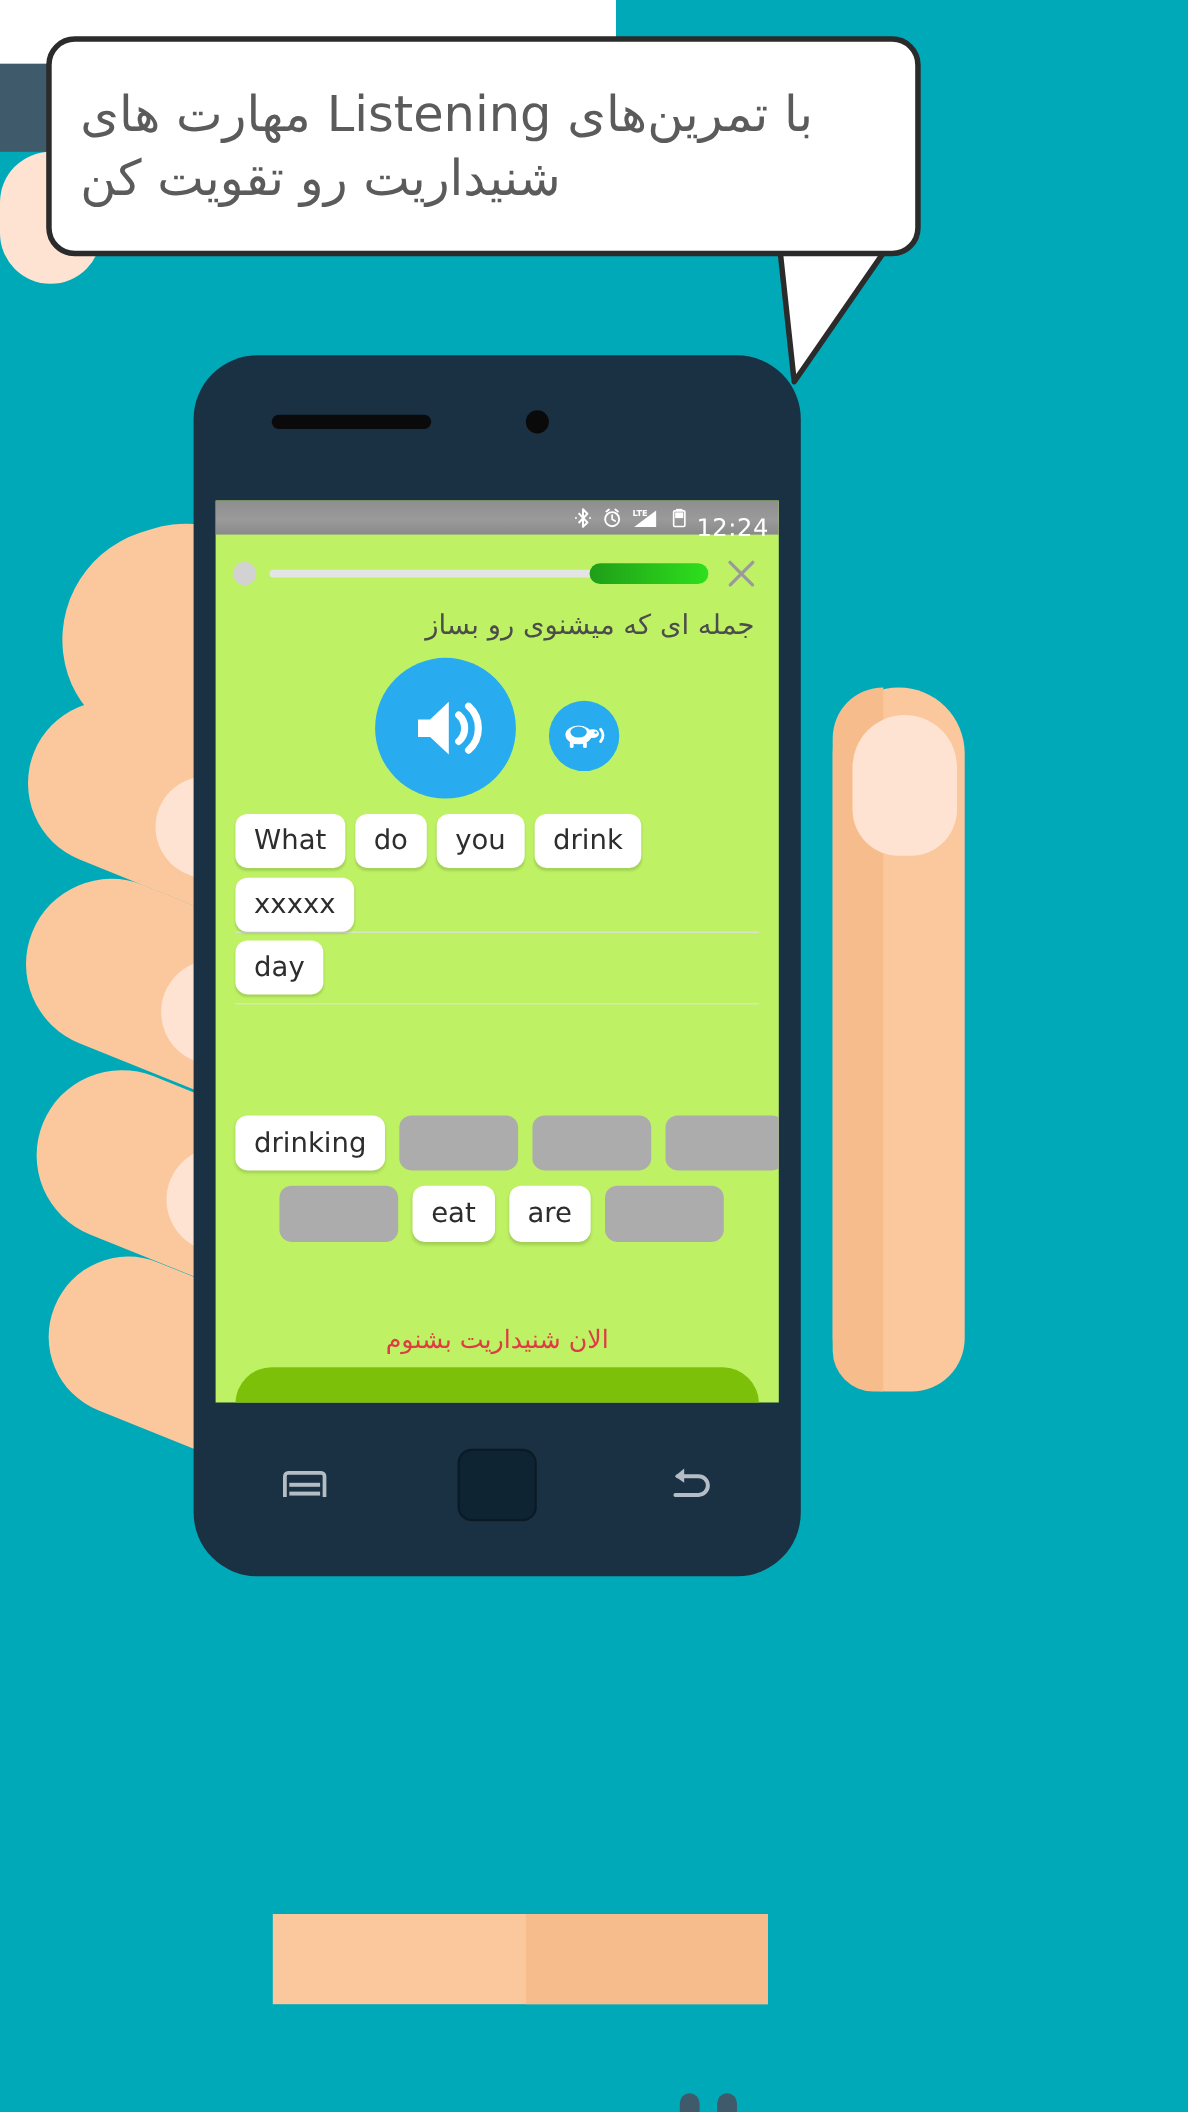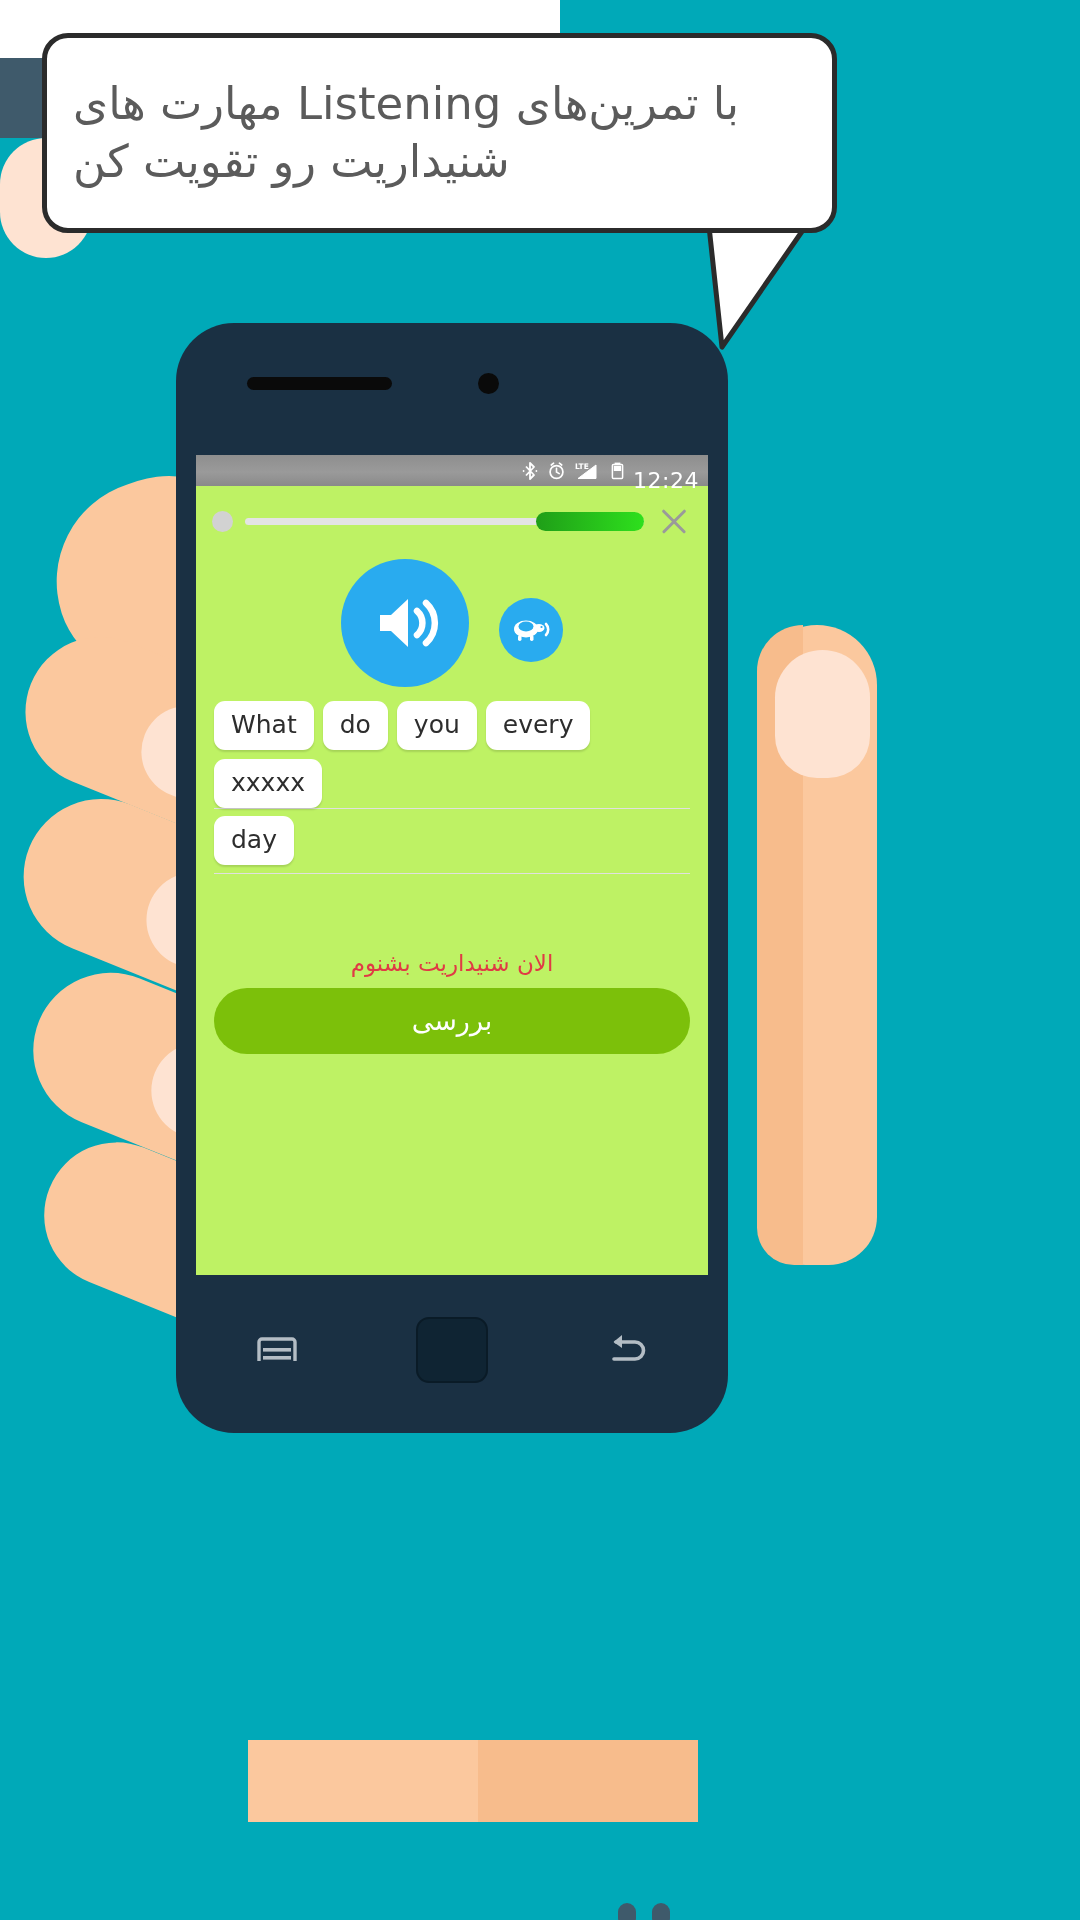--- a/index.html
+++ b/index.html
@@ -186,20 +186,21 @@
   </div>
 
   <div id="progrow">
     <div id="dot"></div>
     <div id="track">
       <div id="fill" style="width: 27%;"></div>
     </div>
     <div id="closebtn"></div>
   </div>
 
+  <div id="prompt">جمله ای که میشنوی رو بساز</div>
 
   <div id="audiorow">
     <div id="bigspk">
       <svg width="78" height="78" viewBox="0 0 78 78">
         <path d="M14 31 H25 L42 15 V63 L25 47 H14 Z" fill="#fff"></path>
         <path d="M51 27 a16 16 0 0 1 0 24" fill="none" stroke="#fff" stroke-width="6.5" stroke-linecap="round"></path>
         <path d="M60 19 a27 27 0 0 1 0 40" fill="none" stroke="#fff" stroke-width="6.5" stroke-linecap="round"></path>
       </svg>
     </div>
     <div id="smallspk">
@@ -213,28 +214,42 @@
         <path d="M36 12 a8 8 0 0 1 0 11" fill="none" stroke="#fff" stroke-width="2.6" stroke-linecap="round"></path>
       </svg>
     </div>
   </div>
 
   <div id="answer">
     <div class="ansline">
         <div class="tile">What</div>
         <div class="tile">do</div>
         <div class="tile">you</div>
-        <div class="tile">every</div>
+        <div class="tile">drink</div>
         <div class="tile">xxxxx</div>
       </div>
     <div class="ansline">
         <div class="tile">day</div>
       </div>
   </div>
 
+  <div id="bank">
+    <div class="bankrow r1">
+        <div class="btile">drinking</div>
+        <div class="btile blank">xxxxx</div>
+        <div class="btile blank">xxxxx</div>
+        <div class="btile blank">xxxxx</div>
+      </div>
+    <div class="bankrow r2">
+        <div class="btile blank">xxxxx</div>
+        <div class="btile">eat</div>
+        <div class="btile">are</div>
+        <div class="btile blank">xxxxx</div>
+      </div>
+  </div>
 
   <div id="skiplink">الان شنیداریت بشنوم</div>
   <div id="checkbtn">بررسی</div>
 </div>
 
 <div id="navbar">
   <svg class="navicon" width="46" height="40" viewBox="0 0 46 40">
     <path d="M5 31 V12 a3 3 0 0 1 3-3 H38 a3 3 0 0 1 3 3 V31" fill="none" stroke="#cfd6dc" stroke-width="3.4"></path>
     <rect x="9" y="18" width="28" height="3.6" fill="#cfd6dc"></rect>
     <rect x="9" y="26" width="28" height="3.6" fill="#cfd6dc"></rect>

